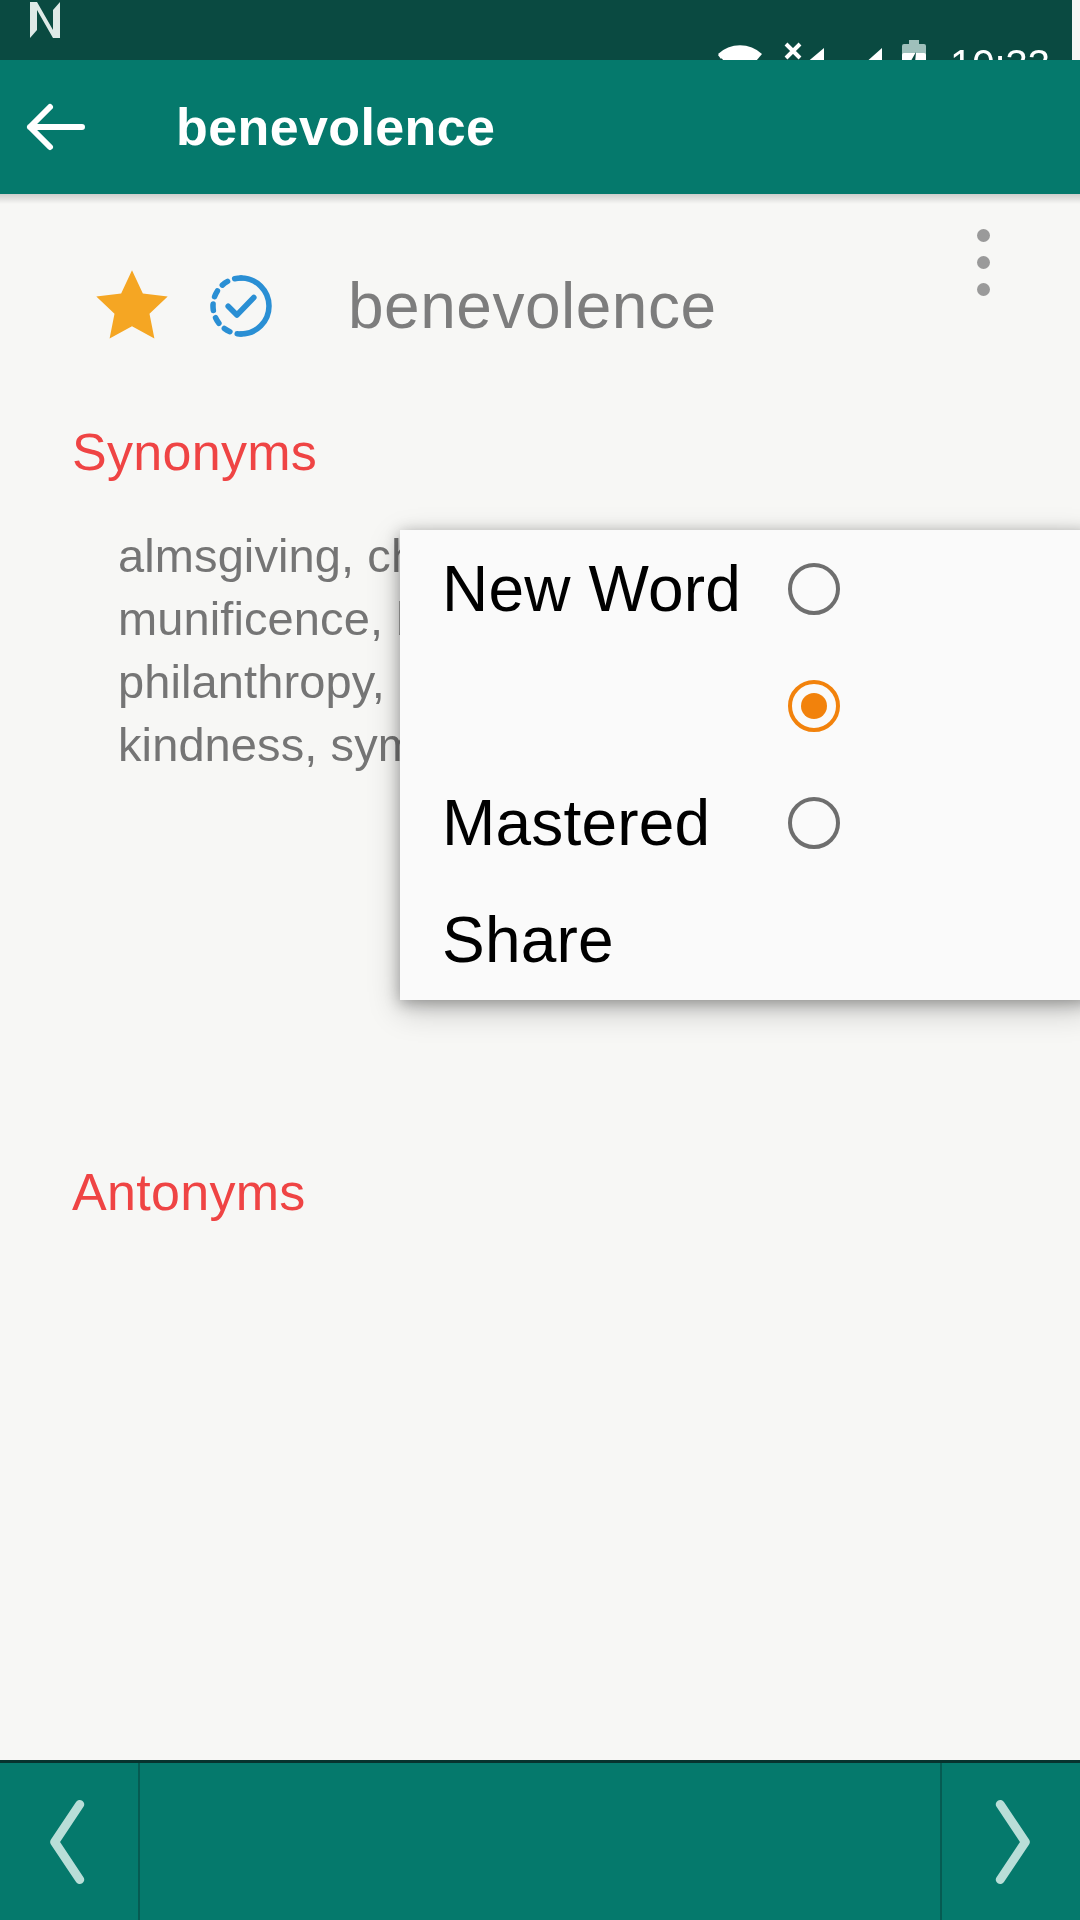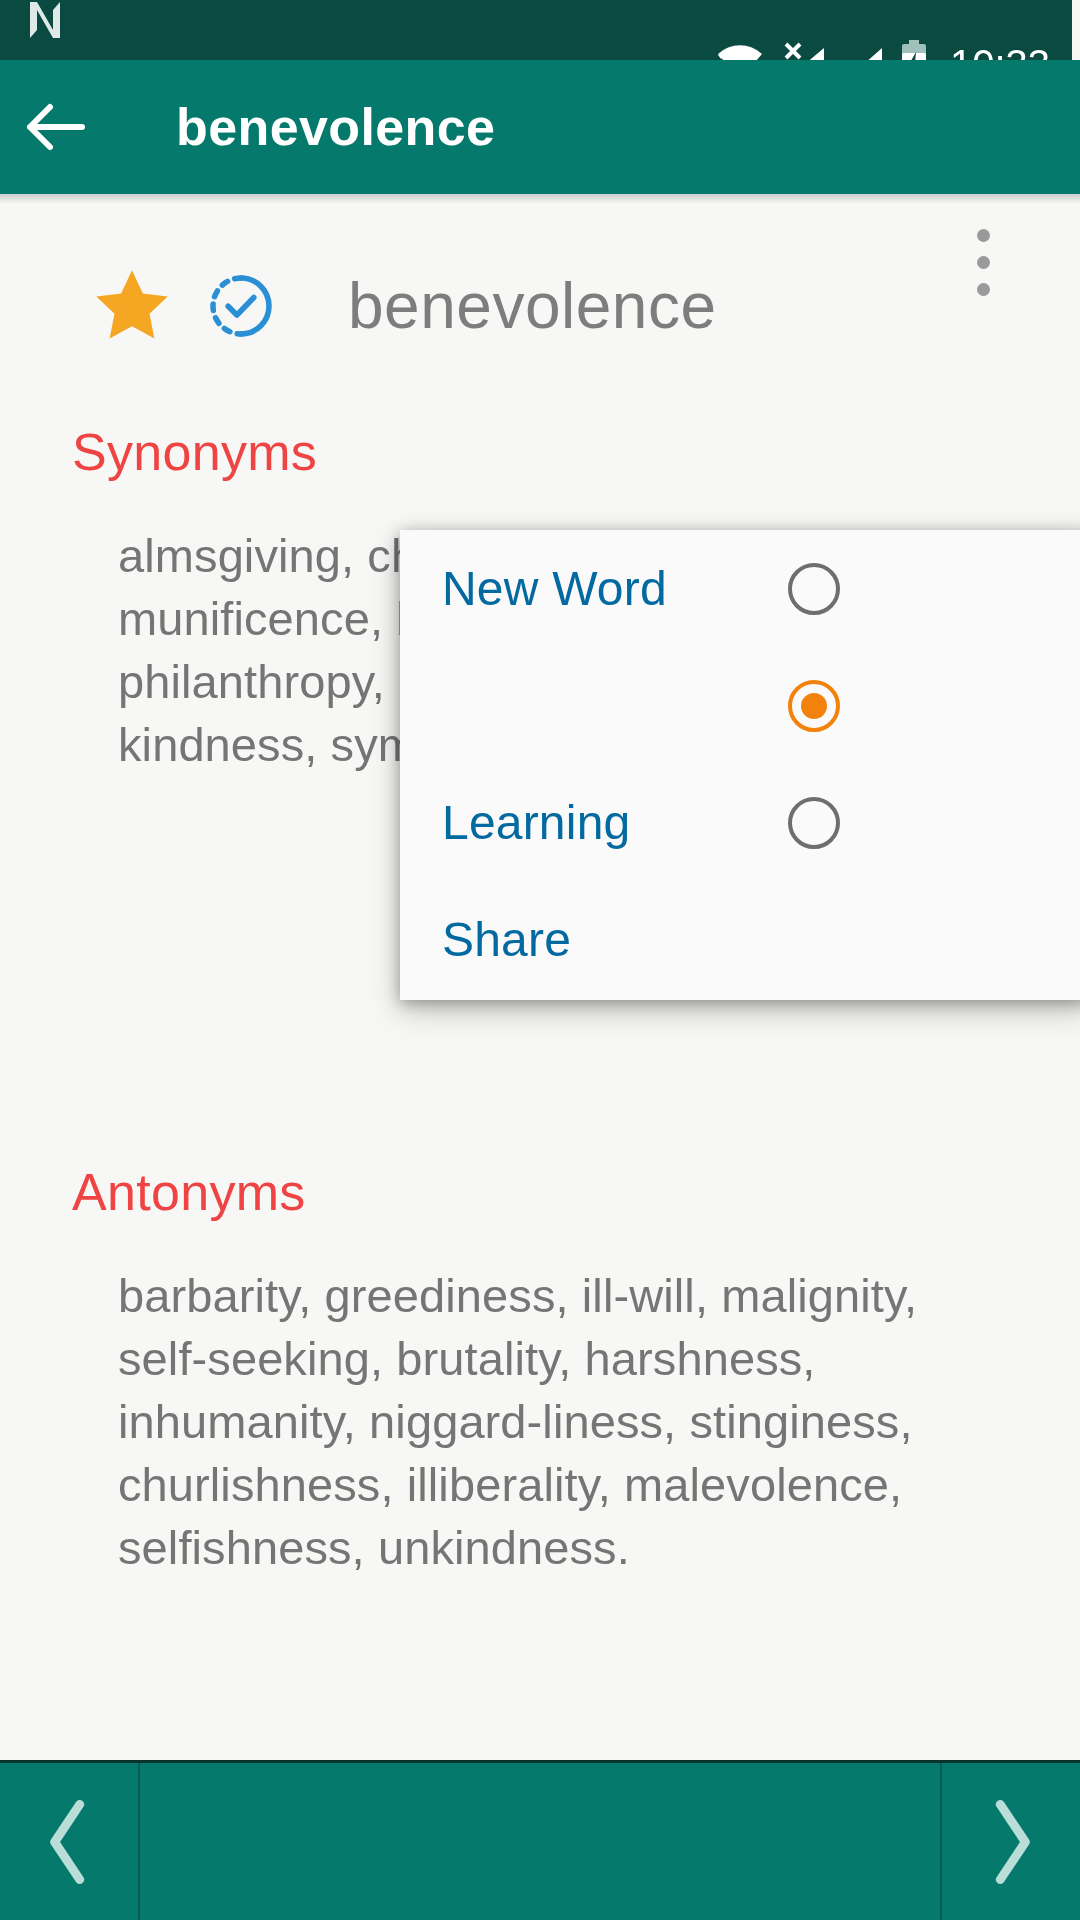--- a/index.html
+++ b/index.html
@@ -112,21 +112,21 @@
     z-index:40;
   }
   .menu-item{
     position:relative;
     height:117px;
     display:flex; align-items:center;
     cursor:pointer;
   }
   .mi-label{
     margin-left:42px;
-    color:#0369a1; font-size:48px; font-weight:400;
+    color:#000000; font-size:64px; font-weight:400;
     letter-spacing:0.2px;
   }
   .radio{
     position:absolute; right:250px;
     width:52px; height:52px; border-radius:50%;
     border:4px solid #6e6e6e;
     background:transparent;
     display:flex; align-items:center; justify-content:center;
   }
   .radio.on{ border-color:#f2820c; }
@@ -230,33 +230,32 @@
     <i></i>
   </div>
 
   <div class="section" id="syn-sec">
     <div class="sec-head">Synonyms</div>
     <div class="sec-body" id="syn-body">almsgiving, charity, kind-heartedness, munificence, beneficence, generosity, philanthropy, benignity, good-will, kindness, sympathy, humanity, liberality.</div>
   </div>
 
   <div class="section" id="ant-sec">
     <div class="sec-head">Antonyms</div>
-    <div class="sec-body" id="ant-body">barbarity, greediness, ill-will, malignity, self-seeking, brutality, harshness, inhumanity, niggard-liness, stinginess, churlishness, illiberality, malevolence, selfishness, unkindness.</div>
   </div>
 
   <div class="menu">
     <div class="menu-item">
       <span class="mi-label">New Word</span>
       <span class="radio"></span>
     </div>
     <div class="menu-item">
       <span class="radio on"></span>
     </div>
     <div class="menu-item">
-      <span class="mi-label">Learning</span>
+      <span class="mi-label">Mastered</span>
       <span class="radio"></span>
     </div>
     <div class="menu-item">
       <span class="mi-label">Share</span>
     </div>
   </div>
 
 </div>
 
 <div class="bottombar">

